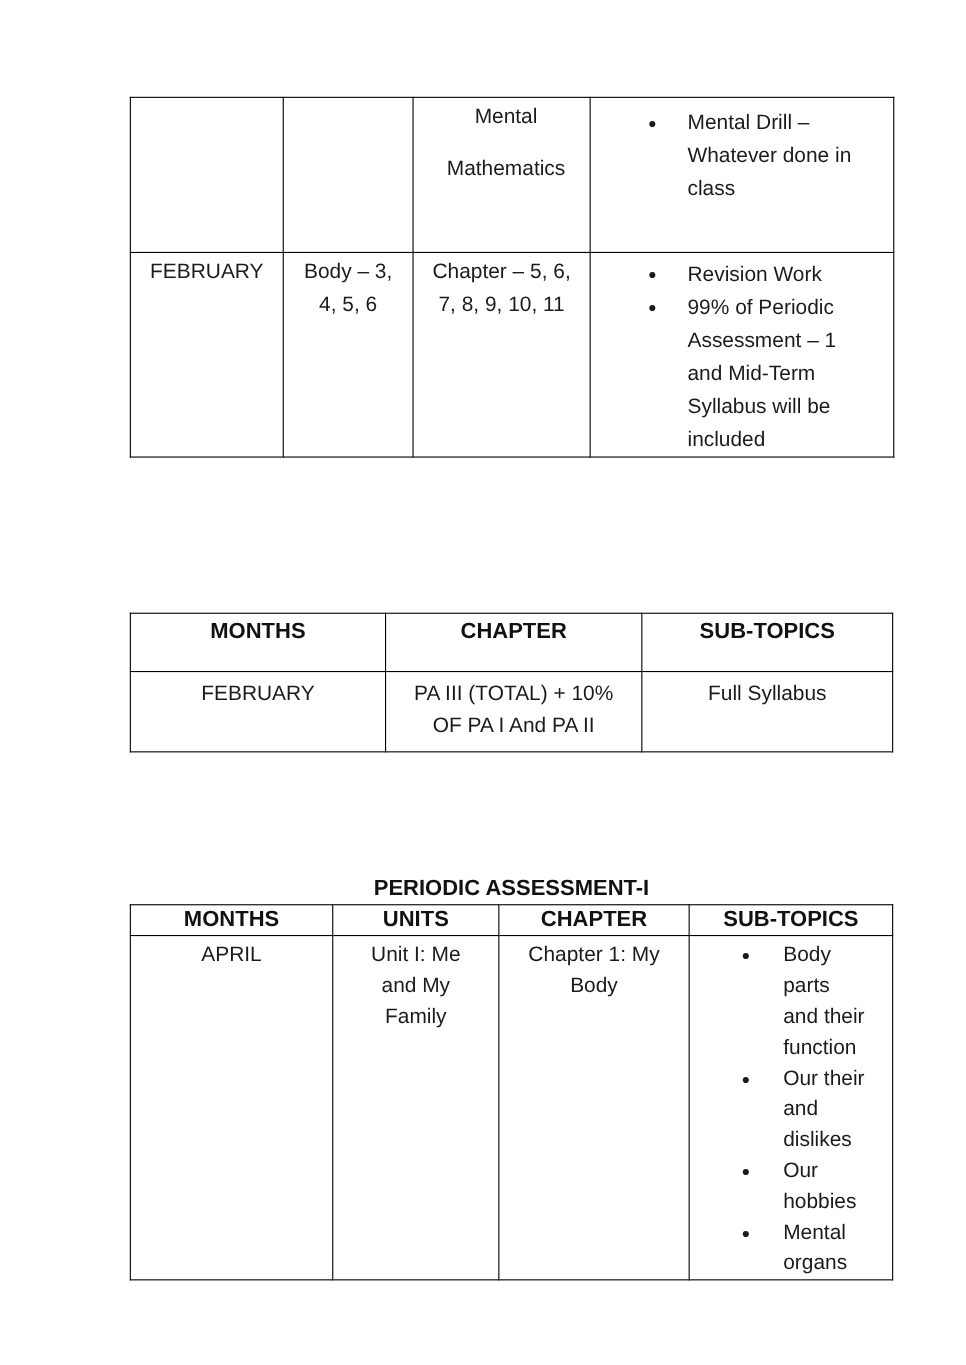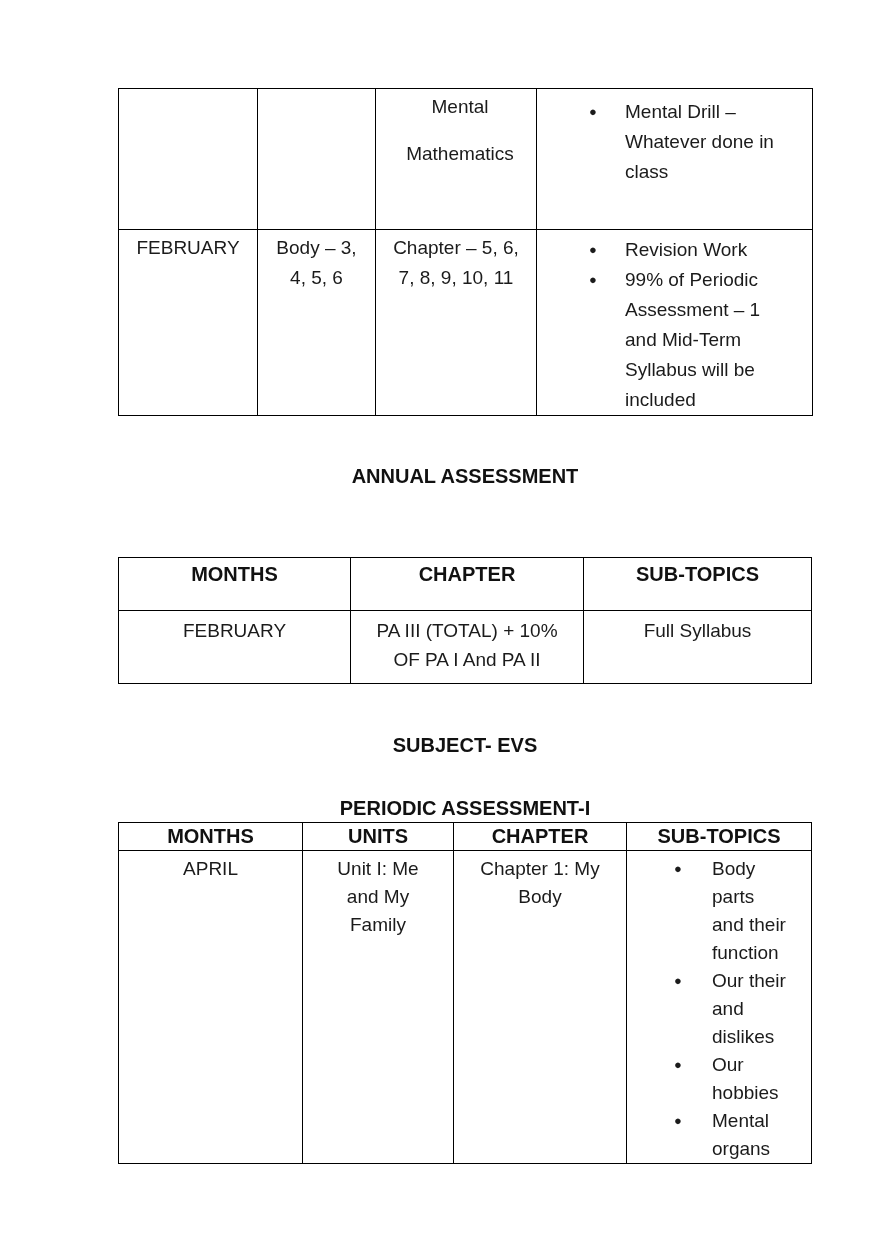--- a/index.html
+++ b/index.html
@@ -115,21 +115,20 @@
             <span class="bl">and Mid-Term</span>
             <span class="bl">Syllabus will be</span>
             <span class="bl">included</span>
           </span>
         </div>
       </td>
     </tr>
   </tbody>
     </table>
 
-  <div class="heading h-annual">ANNUAL ASSESSMENT</div>
 
   <table class="t2">
     <colgroup>
         <col style="width:232px">
         <col style="width:233px">
         <col>
       </colgroup>
     <tbody>
         <tr class="row-hdr hdr">
       <td>MONTHS</td>
@@ -140,21 +139,20 @@
       <td>FEBRUARY</td>
       <td>
         <span class="bl">PA III (TOTAL) + 10%</span>
         <span class="bl">OF PA I And PA II</span>
       </td>
       <td>Full Syllabus</td>
     </tr>
   </tbody>
     </table>
 
-  <div class="heading h-subject">SUBJECT- EVS</div>
   <div class="heading h-periodic">PERIODIC ASSESSMENT-I</div>
 
   <table class="t3">
     <colgroup>
         <col style="width:184px">
         <col style="width:151px">
         <col style="width:173px">
         <col>
       </colgroup>
     <tbody>

